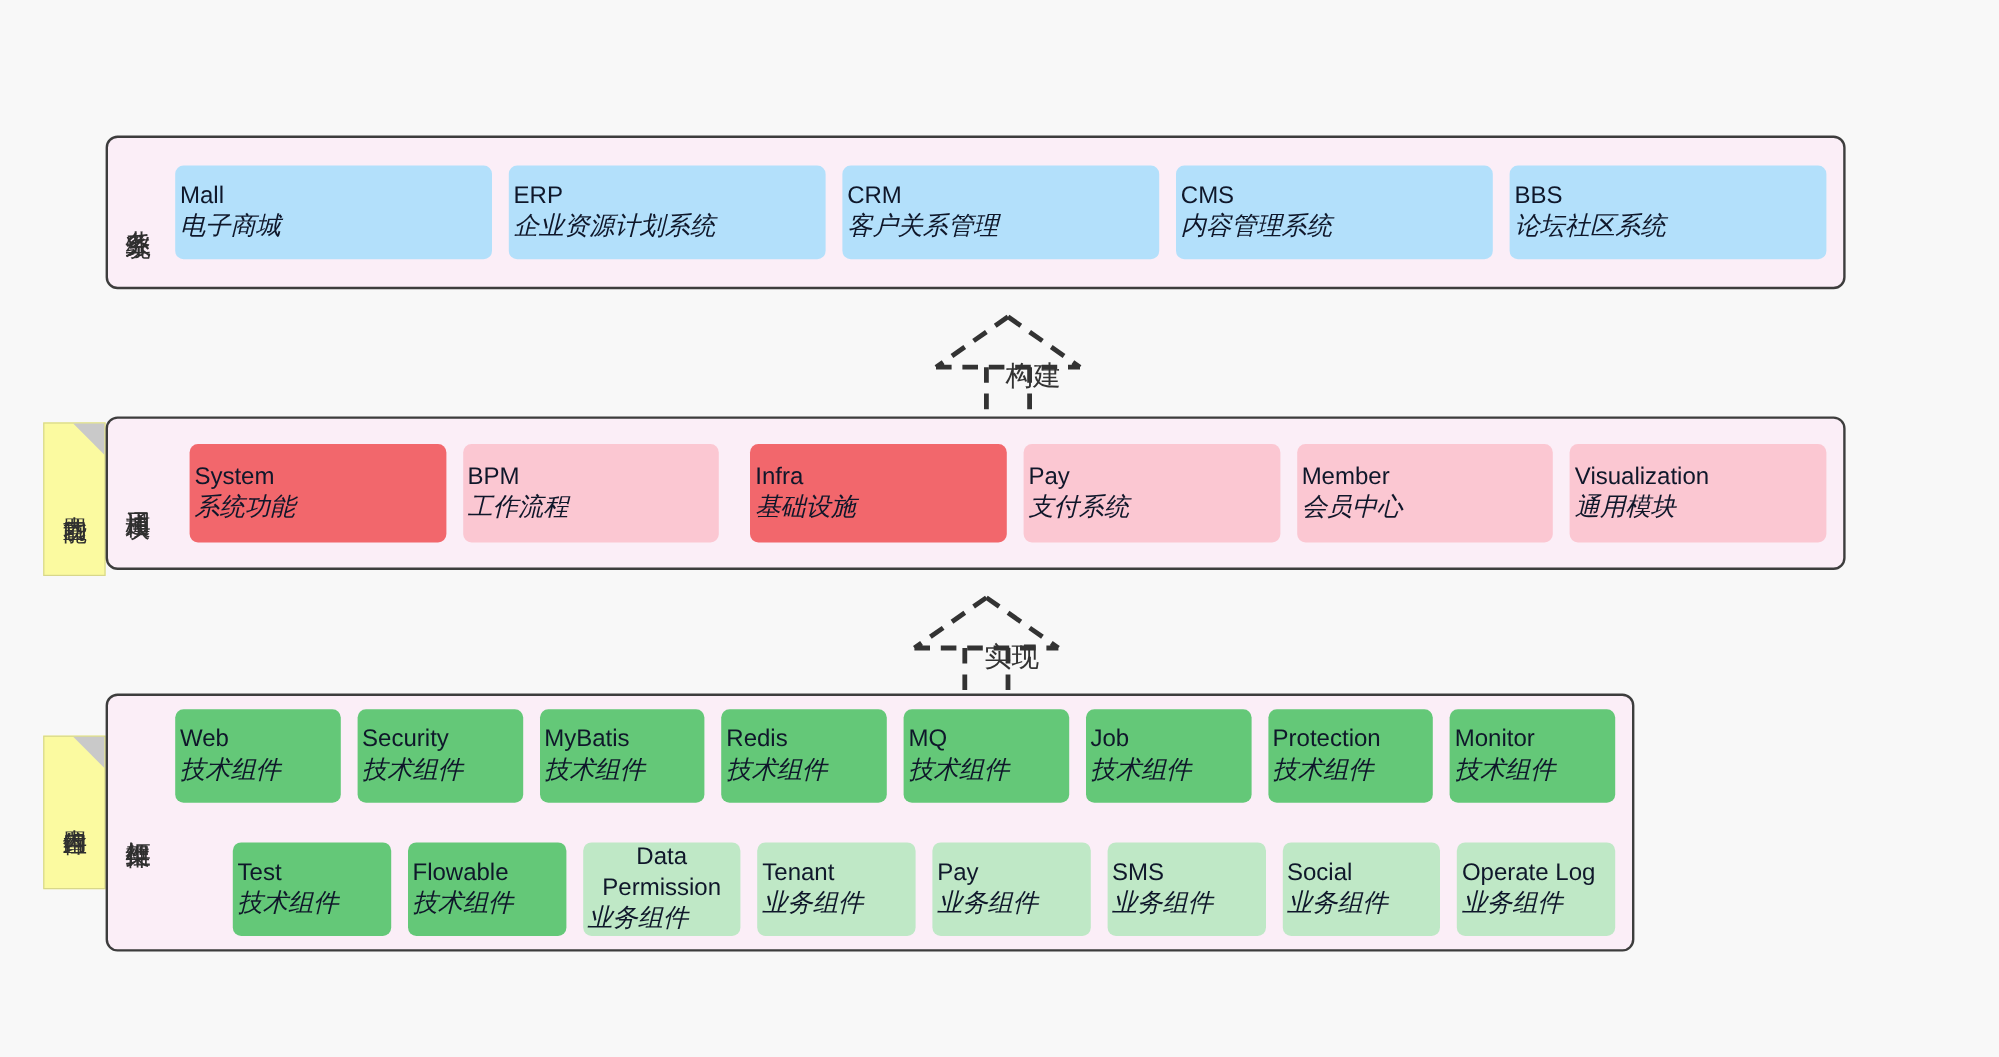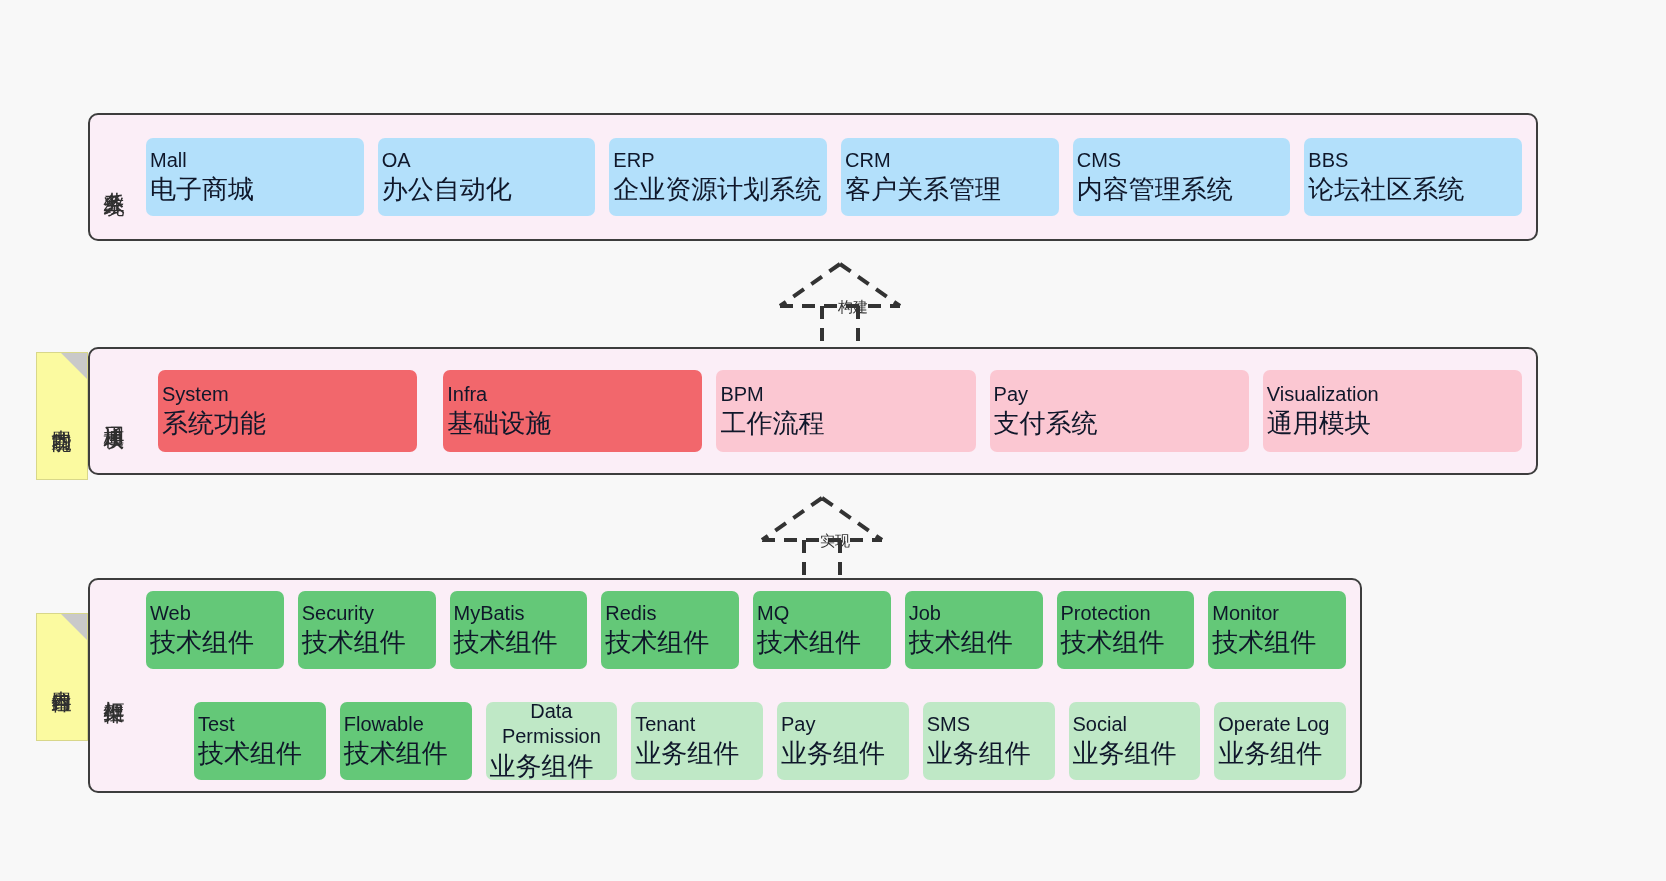--- a/index.html
+++ b/index.html
@@ -61,21 +61,21 @@
     display: flex;
     flex-direction: column;
     align-items: flex-start;
     justify-content: center;
     text-align: center;
     color: #0f172a;
     line-height: 1.28;
     padding: 6px 4px;
   }
   .card .t1 { font-size: 20px; }
-  .card .t2 { font-size: 26px; }
+  .card .t2 { font-size: 21px; font-style: italic; }
 
   .h-biz   { height: 78px; }
   .h-mod   { height: 82px; }
   .h-fw    { height: 78px; }
 
   .c-blue      { background: #b3e0fb; }
   .c-red       { background: #f2676c; margin-left: 12px; }
   .c-pink      { background: #fbc7d2; }
   .c-green     { background: #64c878; }
   .c-greenlite { background: #bfe8c6; }
@@ -110,40 +110,36 @@
     position: absolute;
     width: 160px;
     height: 96px;
   }
   .arrow svg { display: block; overflow: visible; }
   .arrow .lbl {
     position: absolute;
     left: 50%;
     top: 40px;
     transform: translateX(-2px);
-    font-size: 15px;
+    font-size: 23px;
     color: #333;
     white-space: nowrap;
     background: transparent;
   }
 </style>
 </head>
 <body>
 
 <div class="band" style="left:88px; top:113px; width:1450px; height:128px;">
   <div class="band-title">业务系统</div>
   <div class="band-body">
     <div class="row">
       <div class="card c-blue h-biz">
         <div class="t1">Mall</div>
         <div class="t2">电子商城</div>
-      </div>
-      <div class="card c-blue h-biz">
-        <div class="t1">OA</div>
-        <div class="t2">办公自动化</div>
       </div>
       <div class="card c-blue h-biz">
         <div class="t1">ERP</div>
         <div class="t2">企业资源计划系统</div>
       </div>
       <div class="card c-blue h-biz">
         <div class="t1">CRM</div>
         <div class="t2">客户关系管理</div>
       </div>
       <div class="card c-blue h-biz">
@@ -172,31 +168,35 @@
 </div>
 
 <div class="band" style="left:88px; top:347px; width:1450px; height:128px;">
   <div class="band-title">通用模块</div>
   <div class="band-body">
     <div class="row">
       <div class="card c-red h-mod">
         <div class="t1">System</div>
         <div class="t2">系统功能</div>
       </div>
+      <div class="card c-pink h-mod">
+        <div class="t1">BPM</div>
+        <div class="t2">工作流程</div>
+      </div>
       <div class="card c-red h-mod">
         <div class="t1">Infra</div>
         <div class="t2">基础设施</div>
       </div>
       <div class="card c-pink h-mod">
-        <div class="t1">BPM</div>
-        <div class="t2">工作流程</div>
-      </div>
-      <div class="card c-pink h-mod">
         <div class="t1">Pay</div>
         <div class="t2">支付系统</div>
+      </div>
+      <div class="card c-pink h-mod">
+        <div class="t1">Member</div>
+        <div class="t2">会员中心</div>
       </div>
       <div class="card c-pink h-mod">
         <div class="t1">Visualization</div>
         <div class="t2">通用模块</div>
       </div>
     </div>
   </div>
 </div>
 
 <div class="arrow" style="left:742px; top:492px;">

